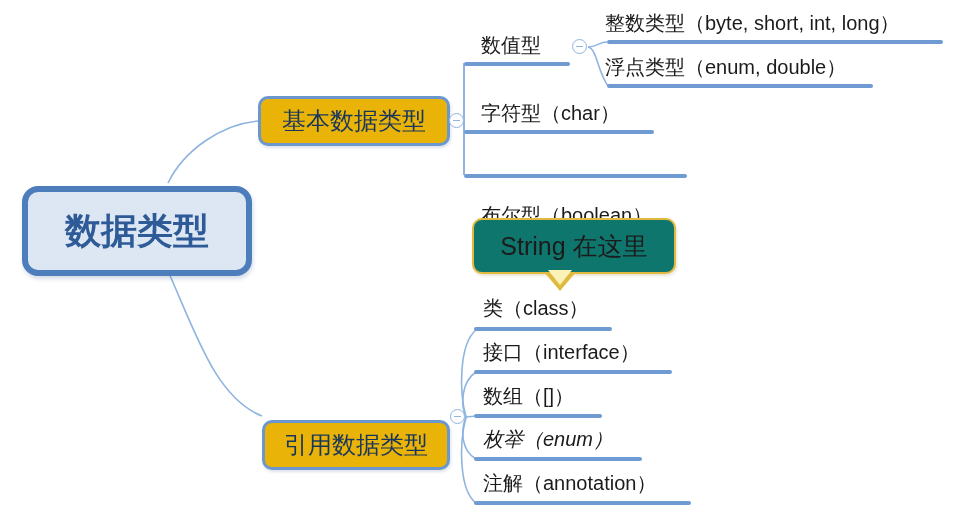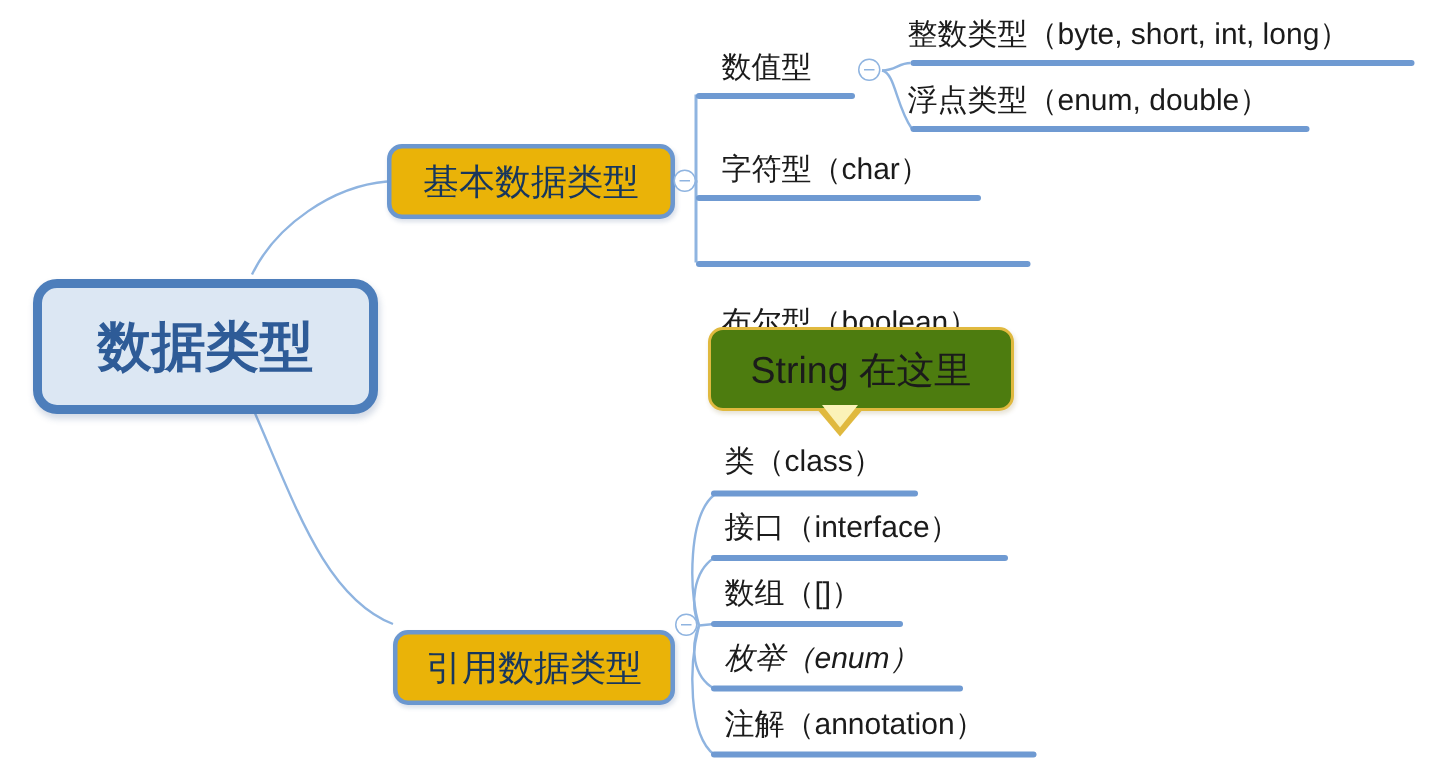--- a/index.html
+++ b/index.html
@@ -72,21 +72,21 @@
     top: 50%;
     height: 1.5px;
     margin-top: -0.75px;
     background: #8fb4e0;
   }
   .callout {
     position: absolute;
     left: 472px; top: 218px;
     width: 204px; height: 56px;
     box-sizing: border-box;
-    background: #4d7c0f;
+    background: #0f766e;
     border: 2.5px solid #e0b93e;
     border-radius: 10px;
     display: flex;
     align-items: center;
     justify-content: center;
     font-size: 25px;
     color: #1b1b1b;
     white-space: nowrap;
     box-shadow: 1px 2px 3px rgba(120,100,30,0.18);
     cursor: default;

